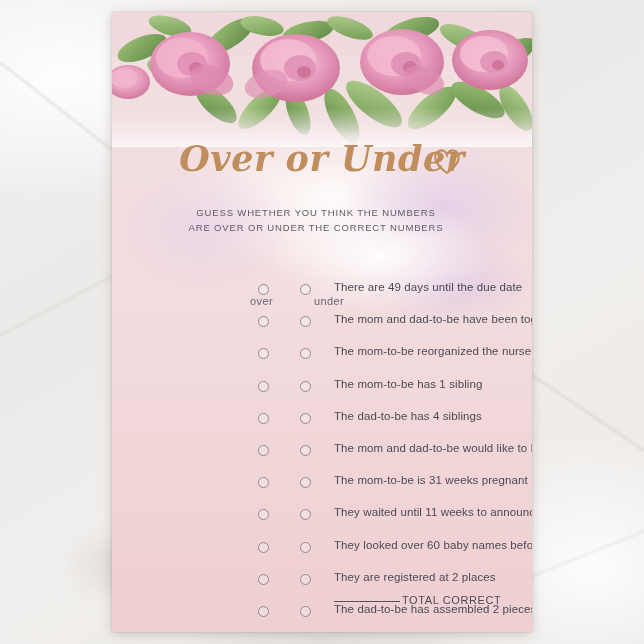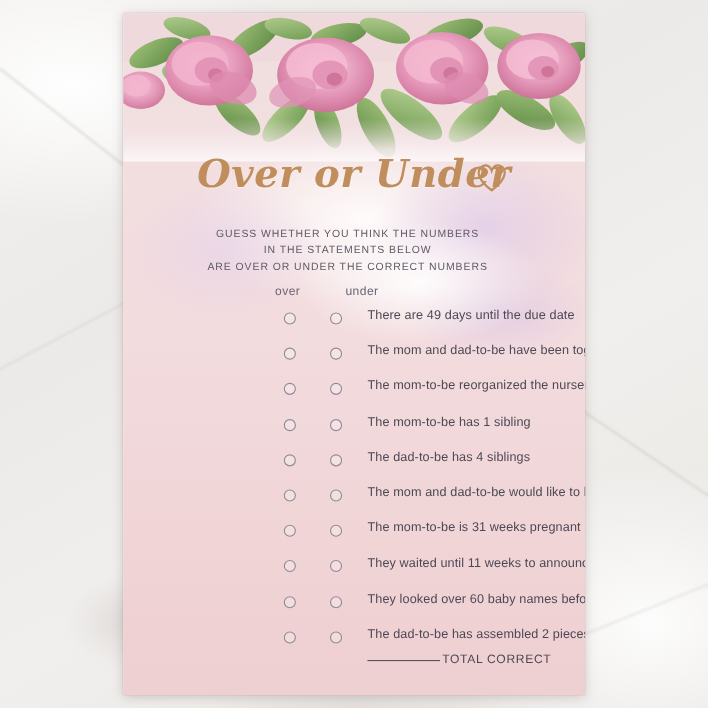--- a/index.html
+++ b/index.html
@@ -120,21 +120,21 @@
   
   #colheads {
     position: absolute;
     top: 247px;
     left: 138px;
     width: 120px;
     color: #6a6573;
     font-size: 11px;
     letter-spacing: .4px;
   }
-  #colheads .ch { position:absolute; }
+  #colheads .ch { position:absolute;margin-top:36px; }
   #colheads .ch.over  { left: 0px; }
   #colheads .ch.under { left: 42px; padding-left: 22px; }
 
   
   #rows {
     position: absolute;
     top: 264px;
     left: 138px;
     width: 268px;
   }
@@ -292,21 +292,20 @@
     </defs>
   </svg>
 
   <div id="title">Over or Under</div>
   <svg id="heart" viewBox="0 0 34 30">
     <path d="M17 27 C3 17 3 8 9 5 C13 3 16 6 17 9 C18 6 21 3 25 5 C31 8 31 17 17 27 Z" fill="none" stroke="#c08d5d" stroke-width="2.1" stroke-linecap="round"></path>
   </svg>
 
   <div id="instructions">
     <div>GUESS WHETHER YOU THINK THE NUMBERS</div>
-    <div>IN THE STATEMENTS BELOW</div>
     <div>ARE OVER OR UNDER THE CORRECT NUMBERS</div>
   </div>
 
   <div id="colheads">
     <span class="ch over">over</span>
     <span class="ch under">under</span>
   </div>
 
   <div id="rows">
     <div class="row">
@@ -350,20 +349,25 @@
       <span class="qtext">They waited until 11 weeks to announce</span>
     </div>
     <div class="row">
       <span class="bubble over"></span>
       <span class="bubble under"></span>
       <span class="qtext">They looked over 60 baby names before choosing</span>
     </div>
     <div class="row">
       <span class="bubble over"></span>
       <span class="bubble under"></span>
+      <span class="qtext">They are registered at 2 places</span>
+    </div>
+    <div class="row">
+      <span class="bubble over"></span>
+      <span class="bubble under"></span>
       <span class="qtext">The dad-to-be has assembled 2 pieces of furniture</span>
     </div>
   </div>
 
   <div id="total">
     <span class="line"></span><span>TOTAL CORRECT</span>
   </div>
 
 </div>
 

